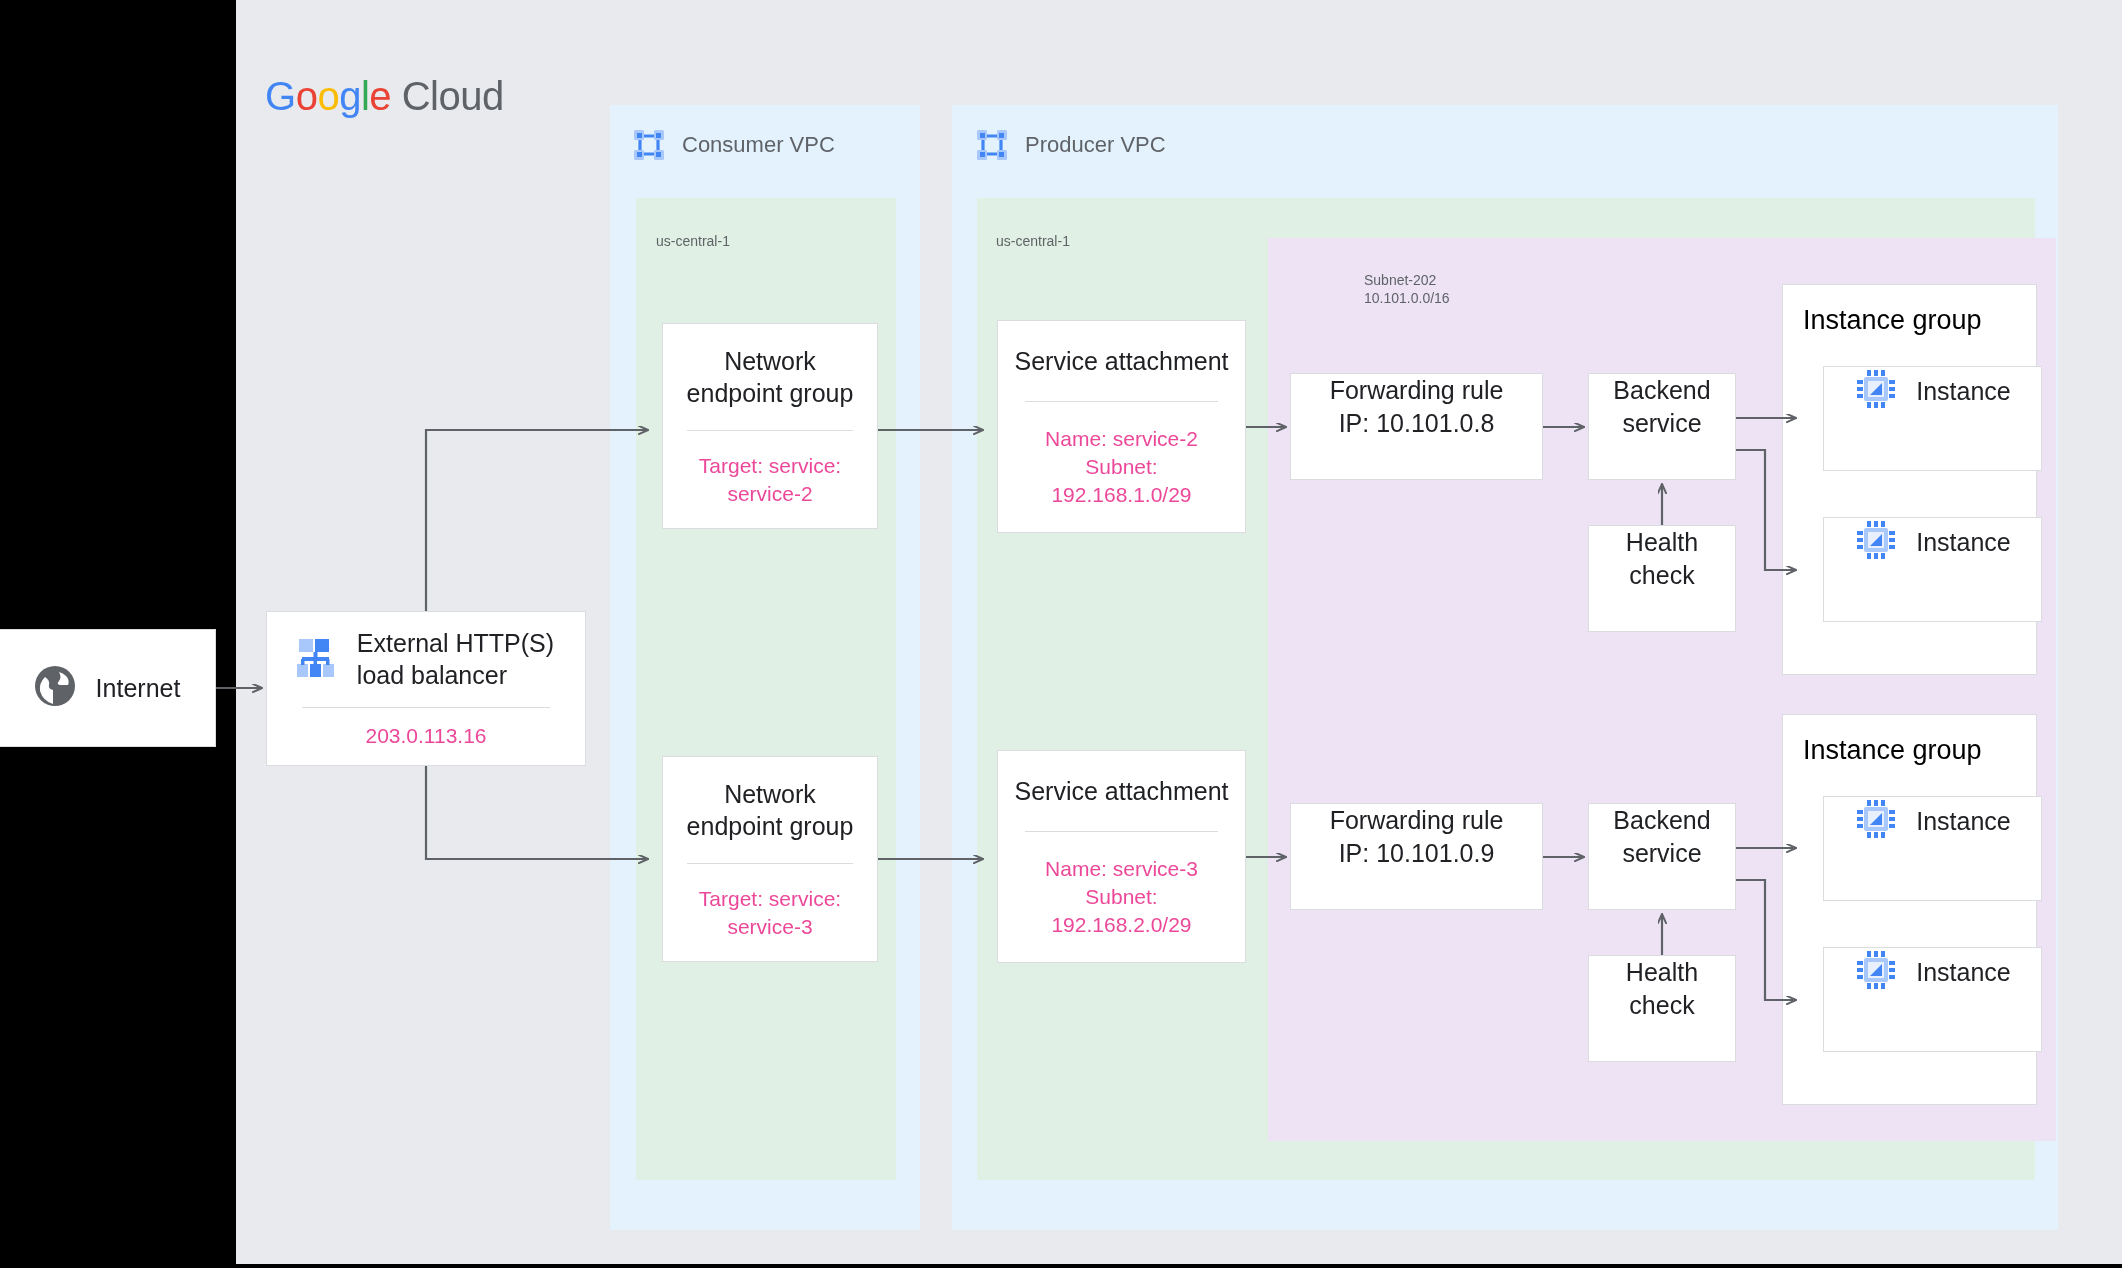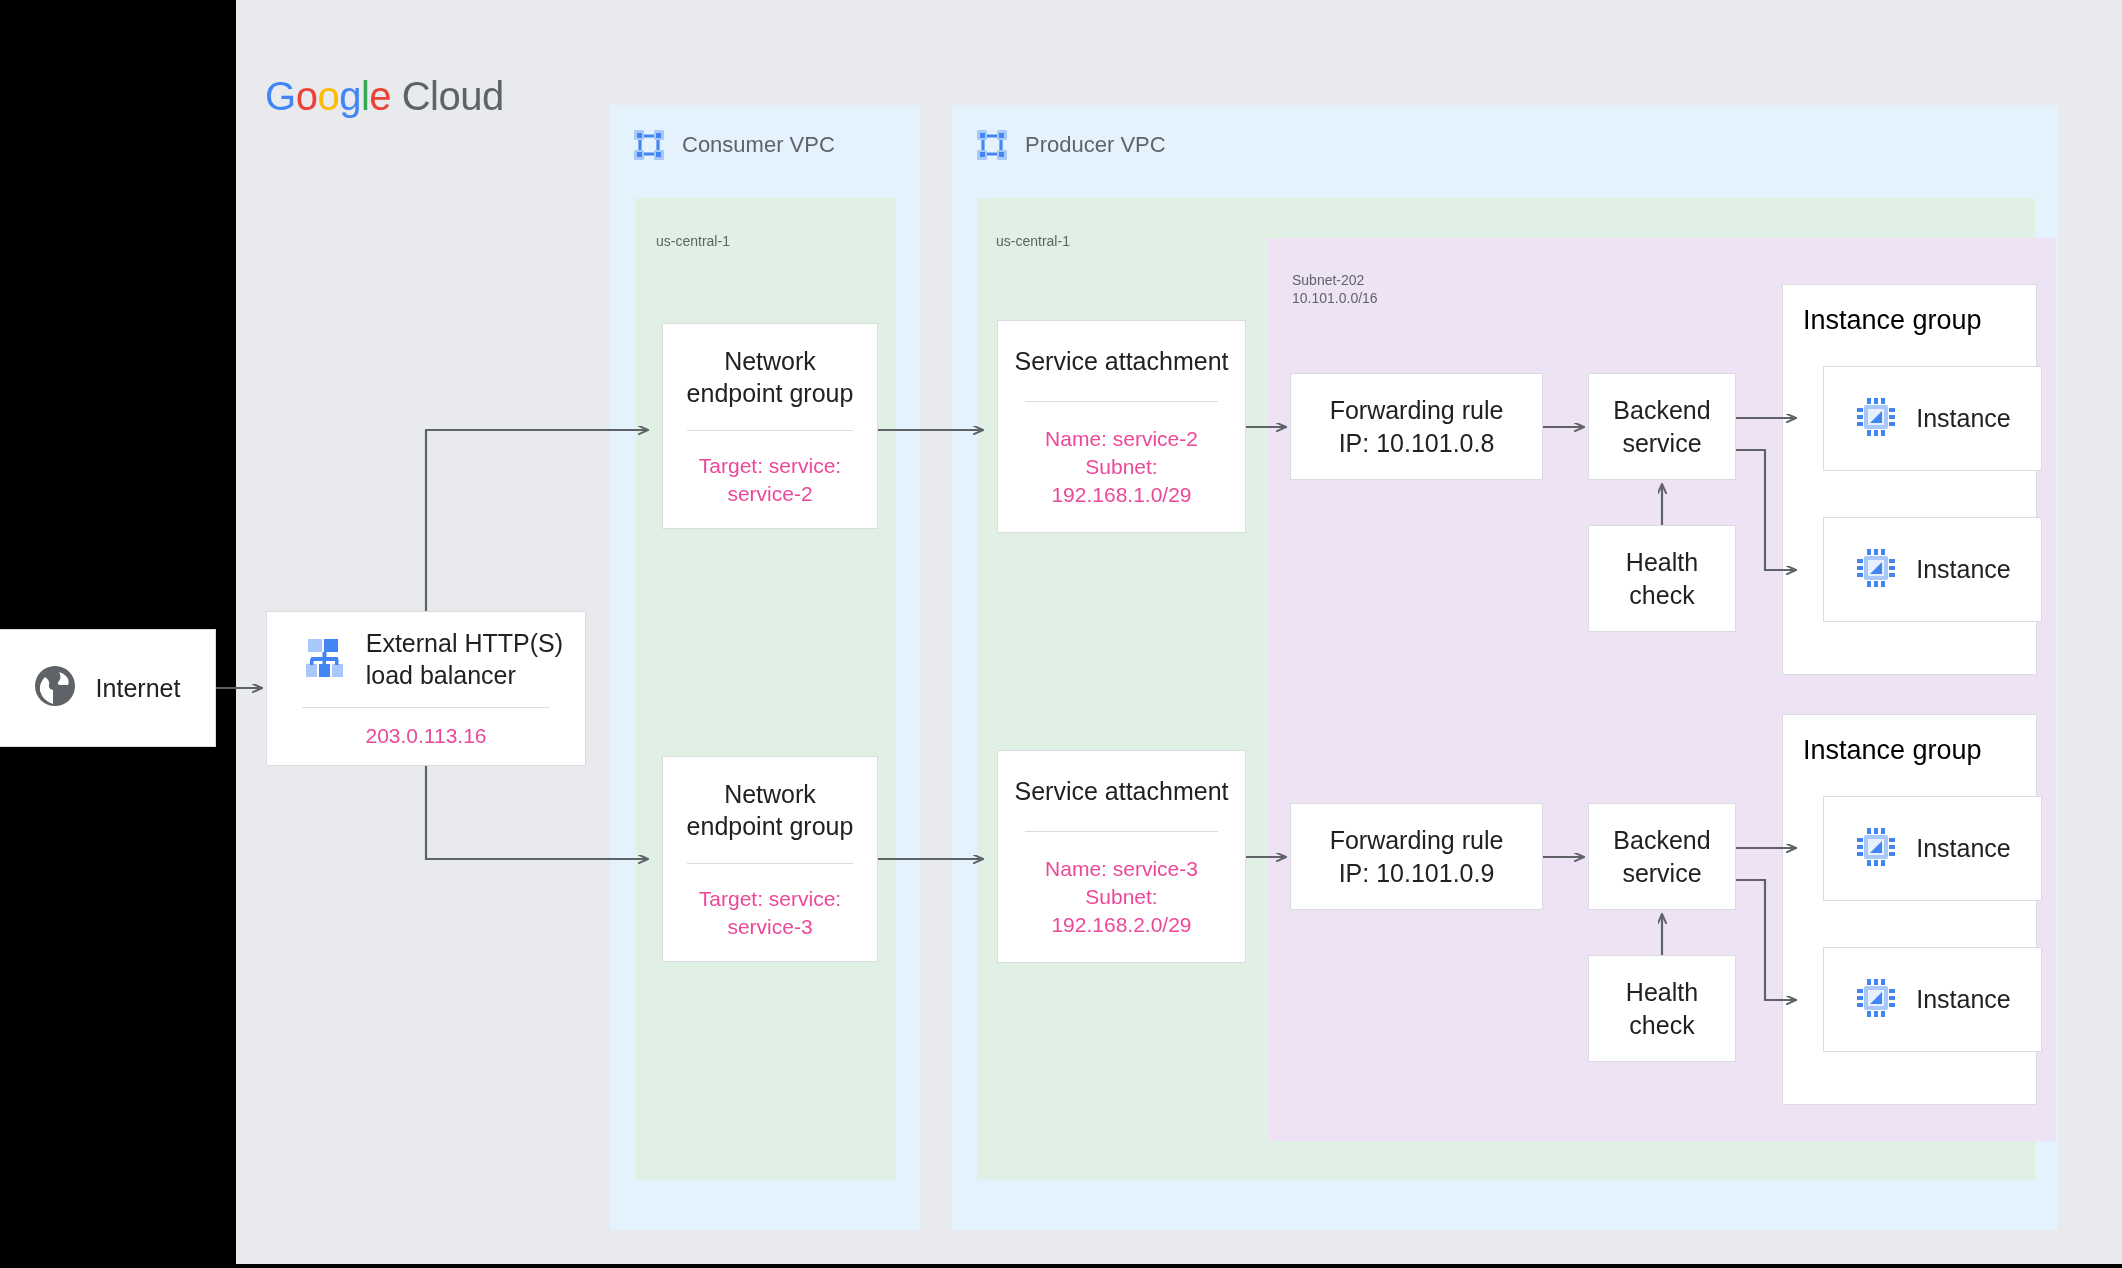--- a/index.html
+++ b/index.html
@@ -74,21 +74,20 @@
 
   
   .card {
     position: absolute;
     box-sizing: border-box;
     background: #ffffff;
     border: 1px solid #dadce0;
     display: flex;
     flex-direction: column;
     align-items: center;
-    justify-content: center;
   }
   .card-title {
     color: #202124;
     font-size: 25px;
     line-height: 1.3;
     text-align: center;
     white-space: pre-line;
   }
   .card-sub {
     color: #ec4899;
@@ -227,21 +226,21 @@
     <rect x="5" y="24" width="5" height="5" fill="#4285f4"></rect>
     <rect x="24" y="24" width="5" height="5" fill="#4285f4"></rect>
   </svg>
 </div>
 <div class="vpc-title" style="left:1025px; top:132px;">Producer VPC</div>
 
 <div class="region regionzone" style="left:977px; top:198px; width:1058px; height:982px;"></div>
 <div class="region-label" style="left:996px; top:233px;">us-central-1</div>
 
 <div class="region subnet" style="left:1268px; top:238px; width:788px; height:903px;"></div>
-<div class="region-label" style="left:1292px; top:272px;">Subnet-202
+<div class="region-label" style="left:1364px; top:272px;">Subnet-202
 10.101.0.0/16</div>
 
 <div class="card split" style="left:997px; top:320px; width:249px; height:213px;">
   <div class="pad-top"></div>
   <div class="card-title">Service attachment</div>
   <div class="pad-top"></div>
   <div class="divider"></div>
   <div class="pad-bot"></div>
   <div class="card-sub">Name: service-2
 Subnet:
@@ -398,21 +397,21 @@
             <rect x="35" y="27" width="6" height="4"></rect>
         </g>
       </svg>
     </span>
     <span class="lbl">Instance</span>
   </div>
 </div>
 
 <div class="card split" style="left:266px; top:611px; width:320px; height:155px;">
   <div class="pad-top"></div>
-  <div class="rowline" style="justify-content:flex-end; padding-left:17px;">
+  <div class="rowline" style="justify-content:center; padding-left:17px;">
     <span>
       <svg width="46" height="46" viewBox="0 0 46 46">
         <rect x="6" y="5" width="14" height="13" fill="#a8c7fa"></rect>
         <rect x="22" y="5" width="14" height="13" fill="#4285f4"></rect>
         <rect x="4" y="30" width="11" height="13" fill="#a8c7fa"></rect>
         <rect x="17" y="30" width="11" height="13" fill="#4285f4"></rect>
         <rect x="30" y="30" width="11" height="13" fill="#a8c7fa"></rect>
         <rect x="20.5" y="18" width="4" height="6" fill="#4285f4"></rect>
         <rect x="9" y="23" width="27" height="4" fill="#4285f4"></rect>
         <rect x="8" y="25" width="3.5" height="6" fill="#4285f4"></rect>

